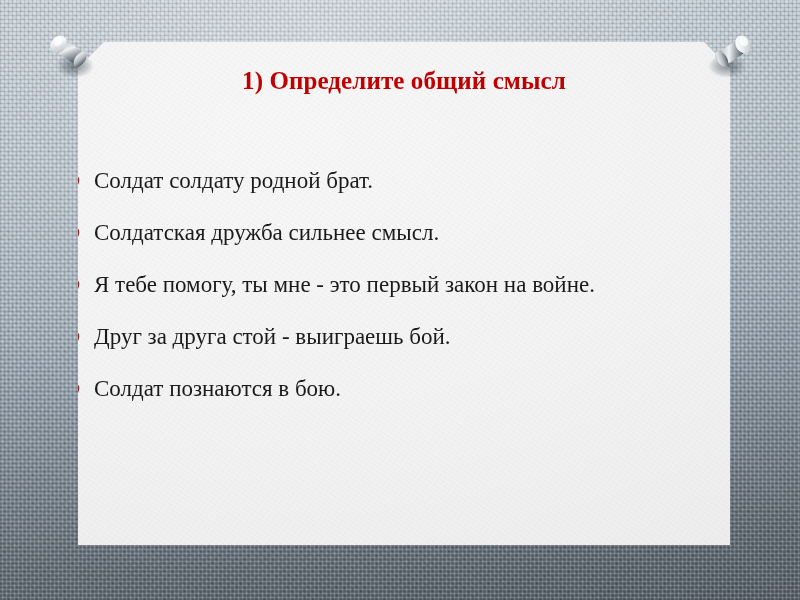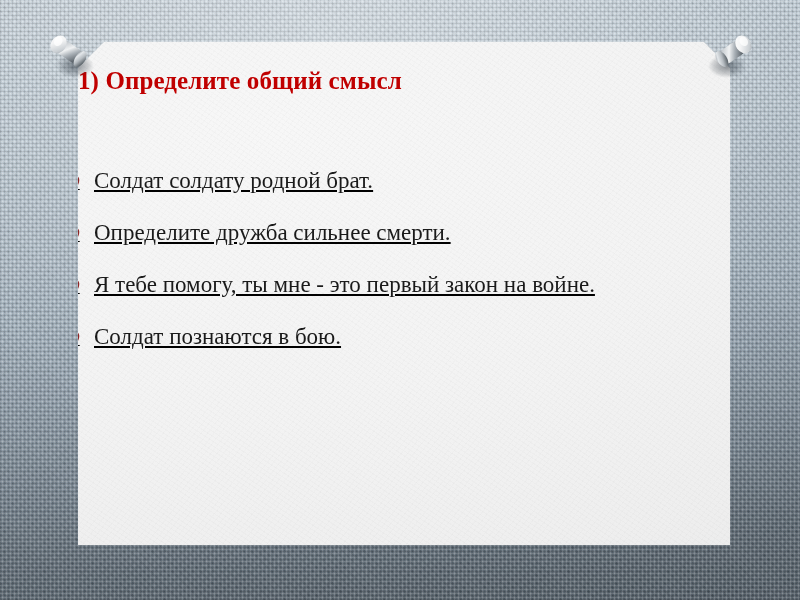--- a/index.html
+++ b/index.html
@@ -132,39 +132,39 @@
         rgba(255,255,255,0.0) 5px);
     pointer-events: none;
   }
 
   
   #title-block {
     position: absolute;
     left: 0;
     top: 16px;
     width: 100%;
+    text-align: center;
     margin-top: 8px;
   }
   #title-block .title-line {
     color: #c00000;
     font-family: "Liberation Serif", serif;
     font-weight: bold;
     font-size: 25px;
     line-height: 29px;
     letter-spacing: 0.1px;
     white-space: nowrap;
   }
 
   
   #bullet-list {
     position: absolute;
     left: 0px;
     top: 126px;
     width: 100%;
-    text-decoration: underline;
   }
   .bullet-row {
     display: flex;
     align-items: baseline;
     height: 52px;
   }
   .bullet-mark {
     width: 28px;
     flex: 0 0 28px;
     text-align: left;
@@ -212,28 +212,32 @@
 
   <div id="bullet-list">
 
     <div class="bullet-row">
       <span class="bullet-mark">O</span>
       <span class="bullet-text">Солдат солдату родной брат.</span>
     </div>
 
     <div class="bullet-row">
       <span class="bullet-mark">O</span>
-      <span class="bullet-text">Определите дружба сильнее смерти.</span>
+      <span class="bullet-text">Солдатская дружба сильнее смысл.</span>
     </div>
 
     <div class="bullet-row">
       <span class="bullet-mark">O</span>
       <span class="bullet-text">Я тебе помогу, ты мне - это первый закон на войне.</span>
     </div>
 
+    <div class="bullet-row">
+      <span class="bullet-mark">O</span>
+      <span class="bullet-text">Друг за друга стой - выиграешь бой.</span>
+    </div>
 
     <div class="bullet-row">
       <span class="bullet-mark">O</span>
       <span class="bullet-text">Солдат познаются в бою.</span>
     </div>
 
   </div>
 </div>
 
 <svg id="pushpin-left" class="pushpin" viewBox="0 0 54 58">

